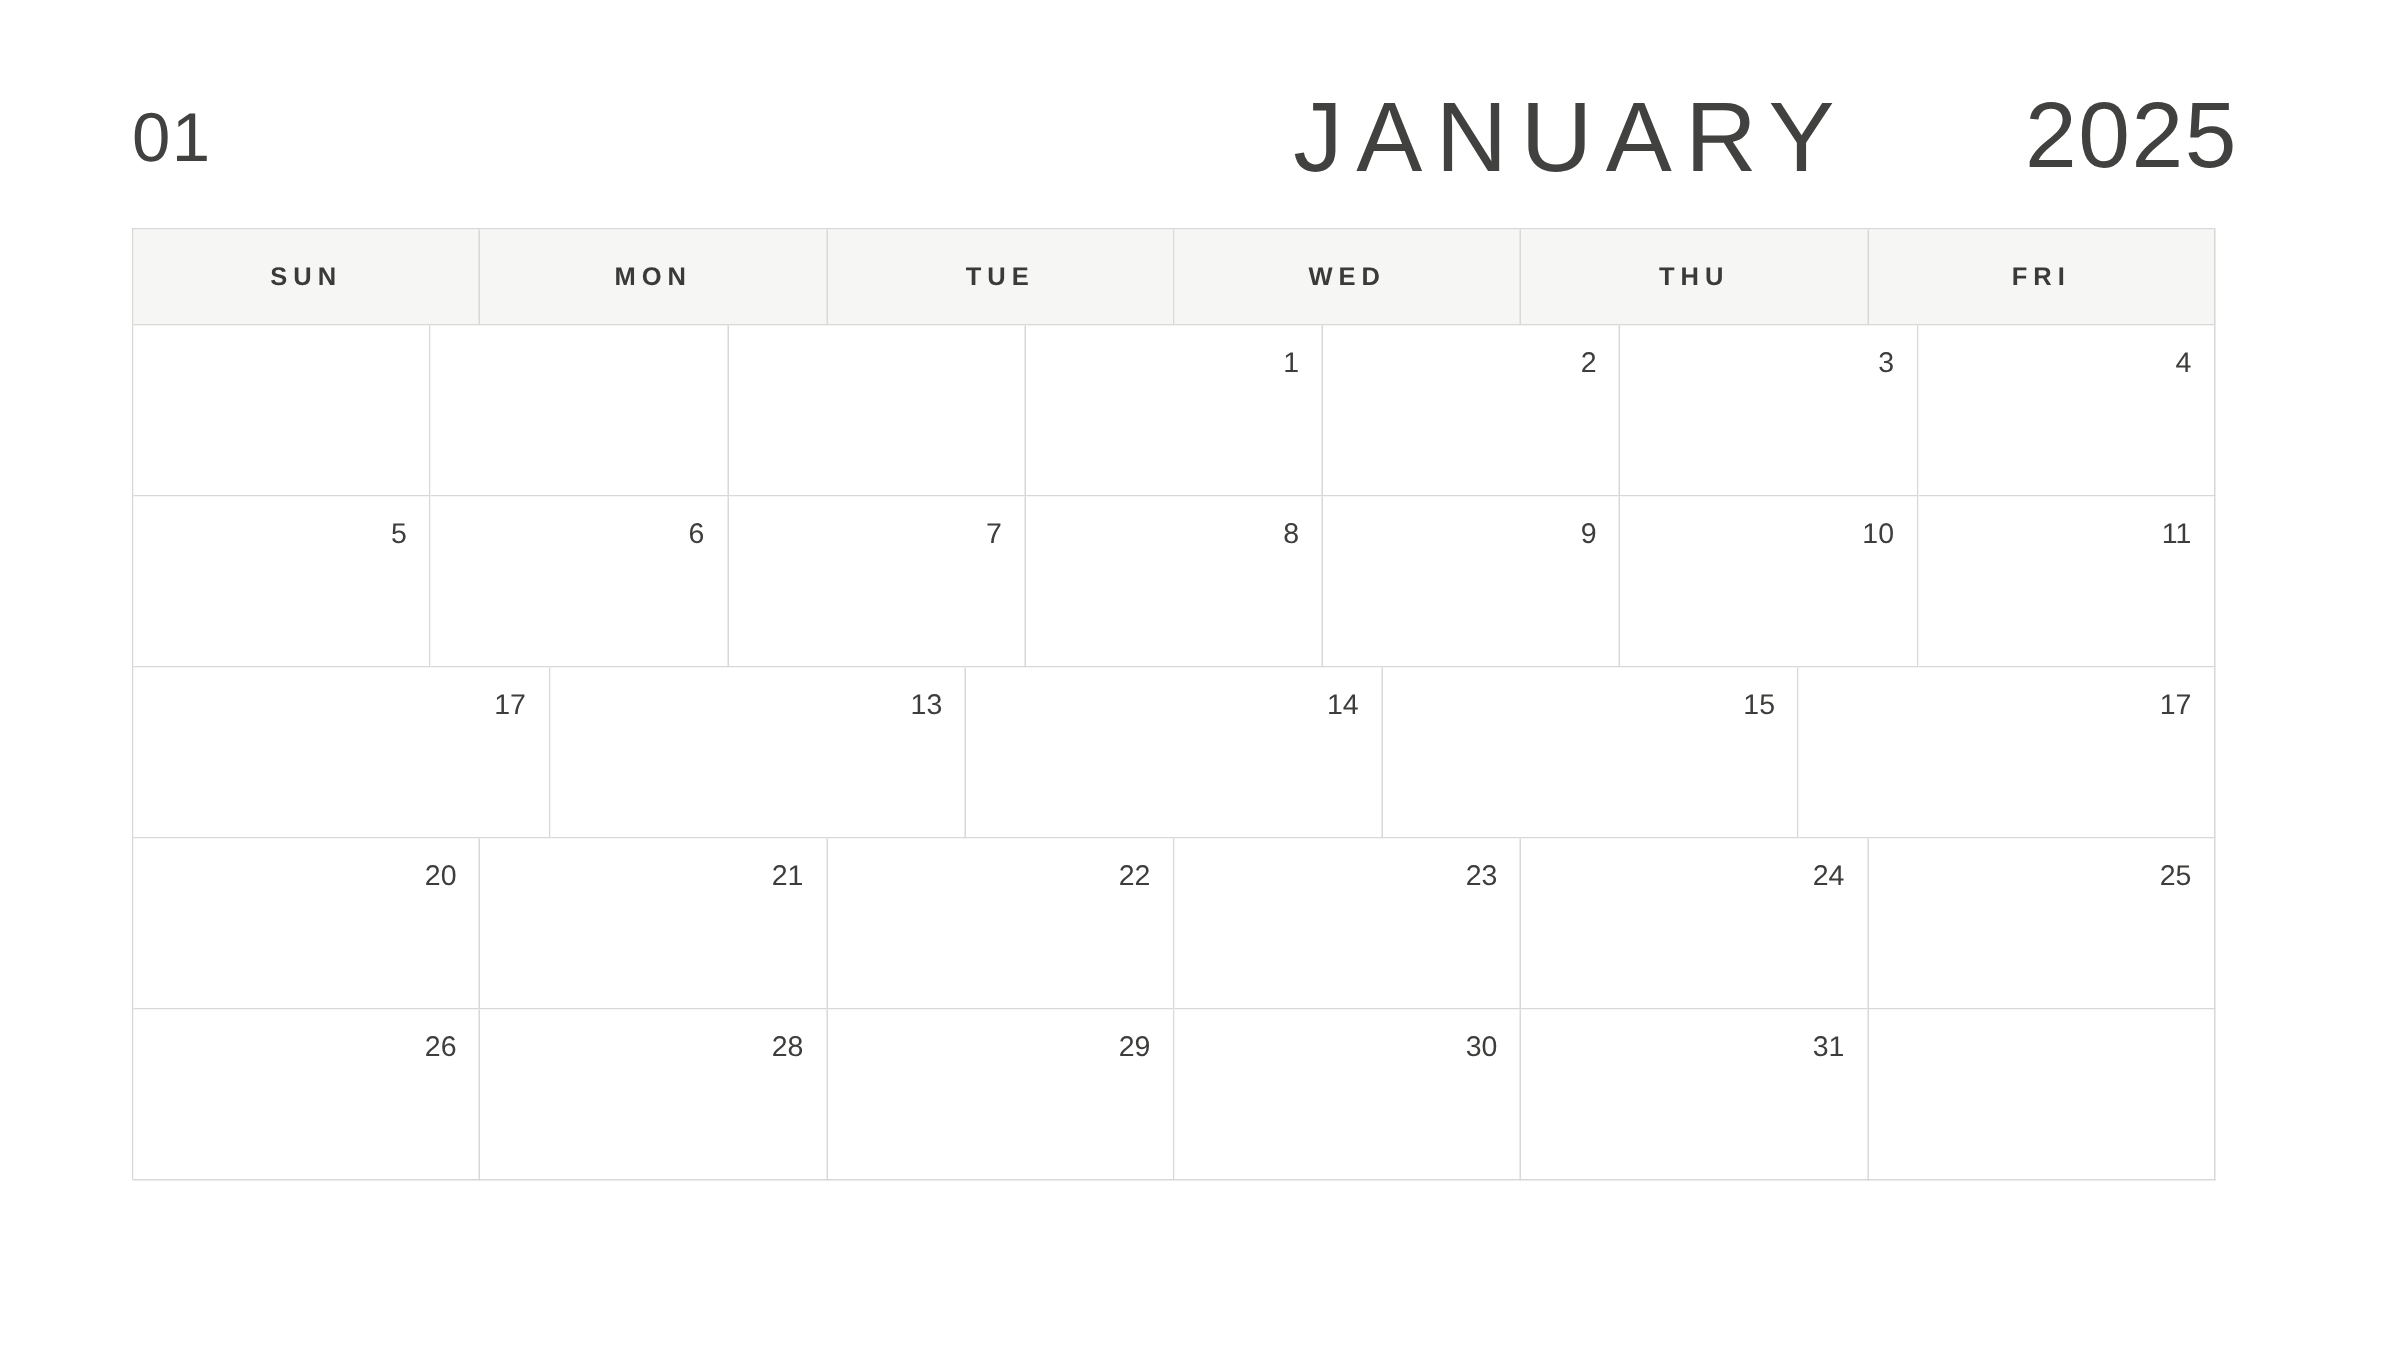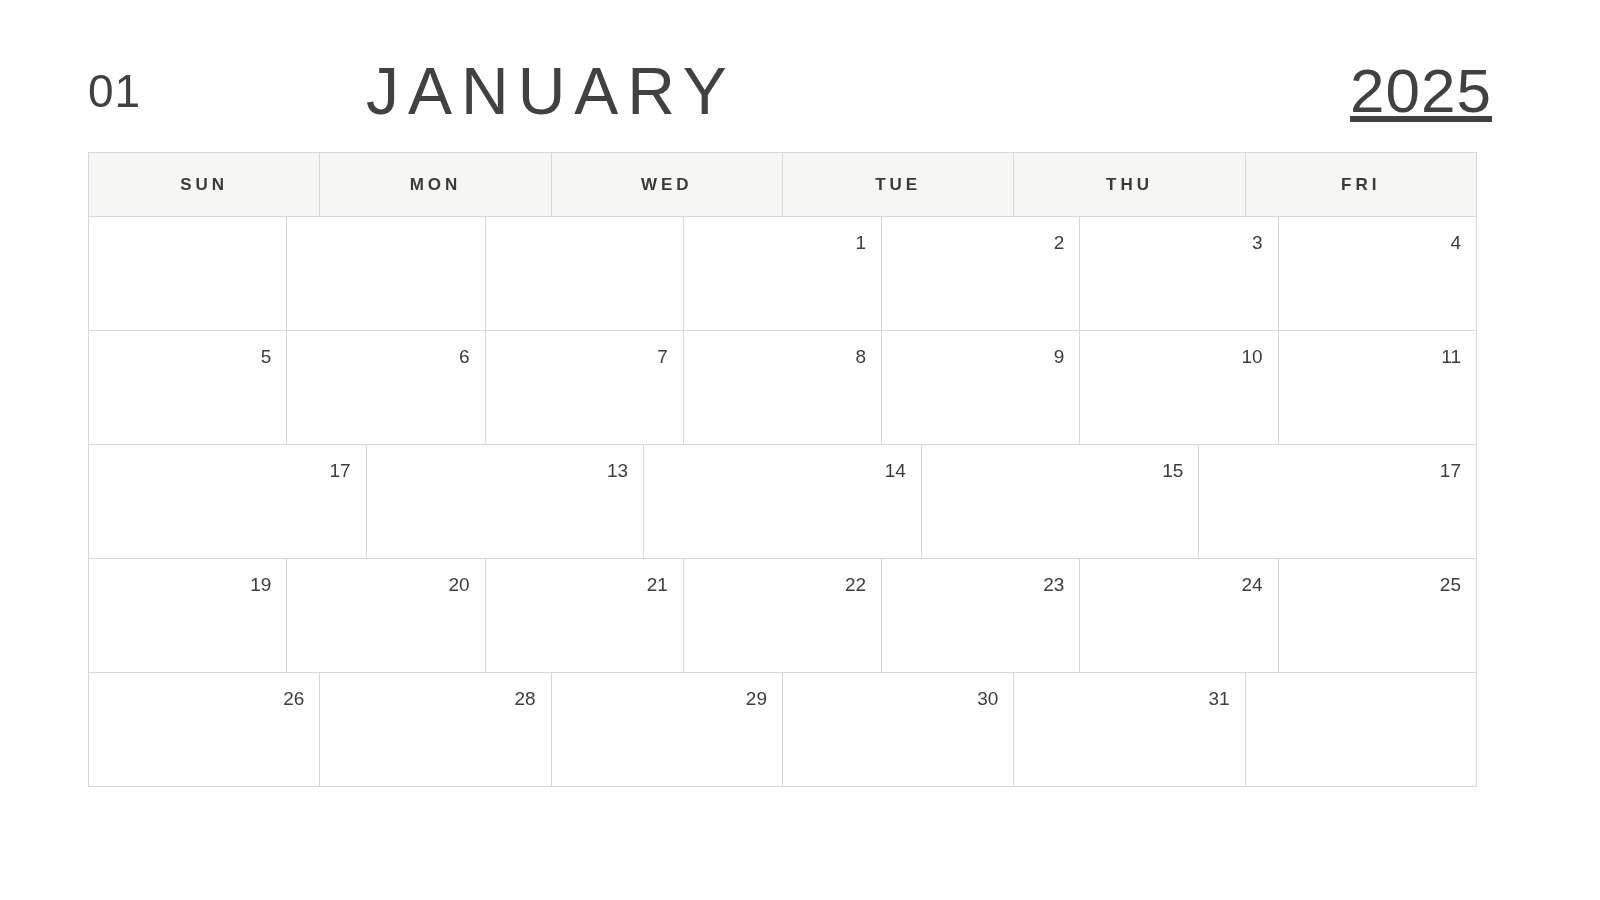--- a/index.html
+++ b/index.html
@@ -37,37 +37,36 @@
     font-size: 46px;
     font-weight: 400;
     letter-spacing: 1px;
     color: #414140;
     line-height: 1;
     width: 260px;
     text-align: left;
   }
   .month-name {
     flex: 1;
-    text-align: left;
+    text-align: right;
     font-size: 66px;
     font-weight: 400;
     letter-spacing: 9px;
     color: #414140;
     line-height: 1;
     padding-left: 18px;
   }
   .year {
     font-size: 62px;
     font-weight: 400;
     letter-spacing: 1px;
     color: #414140;
     line-height: 1;
     width: 260px;
     text-align: right;
-    text-decoration: underline;
   }
 
   
   .calendar {
     position: absolute;
     left: 88px;
     top: 152px;
     width: 1389px;
     border: 1px solid #d8d8d6;
     border-right: none;
@@ -129,26 +128,26 @@
   <div class="calendar">
 
     <div class="row weekday-row">
       <div class="cell">
         <span class="weekday-label">SUN</span>
       </div>
       <div class="cell">
         <span class="weekday-label">MON</span>
       </div>
       <div class="cell">
+        <span class="weekday-label">TUE</span>
+      </div>
+      <div class="cell">
         <span class="weekday-label">WED</span>
       </div>
       <div class="cell">
-        <span class="weekday-label">TUE</span>
-      </div>
-      <div class="cell">
         <span class="weekday-label">THU</span>
       </div>
       <div class="cell">
         <span class="weekday-label">FRI</span>
       </div>
     </div>
 
     <div class="row week-row">
       <div class="cell empty"></div>
       <div class="cell empty"></div>
@@ -203,23 +202,20 @@
         </div>
       <div class="cell">
           <span class="day-number">15</span>
         </div>
       <div class="cell">
           <span class="day-number">17</span>
         </div>
     </div>
 
     <div class="row week-row">
-      <div class="cell">
-          <span class="day-number">19</span>
-        </div>
       <div class="cell">
           <span class="day-number">20</span>
         </div>
       <div class="cell">
           <span class="day-number">21</span>
         </div>
       <div class="cell">
           <span class="day-number">22</span>
         </div>
       <div class="cell">

